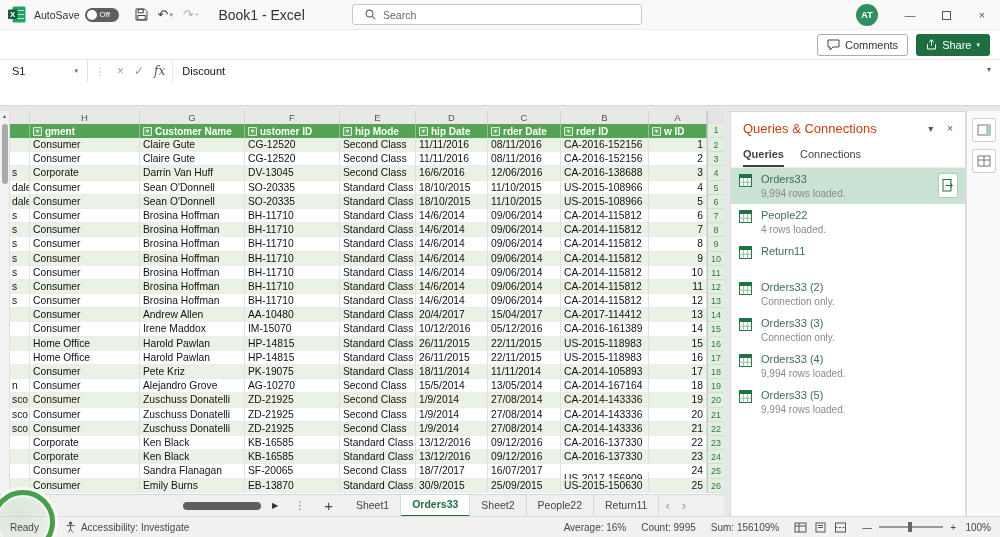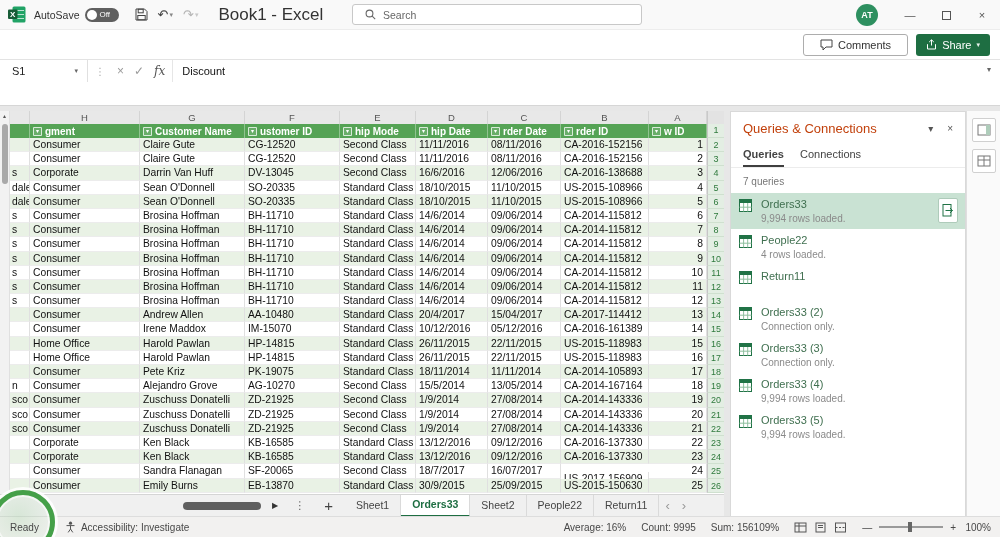--- a/index.html
+++ b/index.html
@@ -13,36 +13,36 @@
   .as-label{font-size:10.5px;color:#333;}
   .toggle{width:34px;height:14px;border-radius:7px;background:#5F5F5F;position:relative;display:flex;align-items:center;}
   .knob{position:absolute;left:2px;top:2px;width:10px;height:10px;border-radius:50%;background:#FFF;}
   .toggle-state{margin-left:15px;font-size:8px;color:#FFF;}
   .qat{display:flex;align-items:center;gap:10px;margin:0 6px;}
   .qbtn{display:flex;align-items:center;gap:1px;color:#444;}
   .qbtn .g{font-size:13px;line-height:13px;}
   .qbtn .c{font-size:7px;color:#888;}
   .qbtn.disabled{color:#B5B5B5;}
   .qbtn.disabled .c{color:#C8C8C8;}
-  .doc-title{margin-left:14px;font-size:17px;color:#333;white-space:nowrap;}
+  .doc-title{margin-left:14px;font-size:14px;color:#333;white-space:nowrap;}
   .searchbox{position:absolute;left:352px;top:4px;width:290px;height:21px;background:#FFF;border:1px solid #C8C8C8;border-radius:3px;display:flex;align-items:center;padding-left:12px;gap:7px;}
   .searchbox .ph{color:#666;font-size:10.5px;}
   .tb-right{position:absolute;right:0;top:0;height:30px;display:flex;align-items:center;}
   .avatar{width:22px;height:22px;border-radius:50%;background:#2E9060;color:#FFF;font-size:9px;font-weight:bold;text-align:center;line-height:22px;margin-right:14px;}
   .winbtn{width:36px;height:30px;display:flex;align-items:center;justify-content:center;color:#555;font-size:11px;}
   .maxbox{width:9px;height:9px;border:1px solid #555;display:inline-block;}
 
   
   .ribbonrow{height:30px;background:#FFFFFF;border-bottom:1px solid #E3E3E3;display:flex;align-items:center;padding:0 10px;}
   .rtabs{display:flex;align-items:center;height:100%;}
   .rtab{padding:0 9px;font-size:11.5px;color:#444;height:100%;display:flex;align-items:center;white-space:nowrap;}
   .rtab.ctx{color:#1E6E42;}
   .rtab.ract{border-bottom:2px solid #1E6E42;font-weight:bold;}
   .ribbon-right{margin-left:auto;display:flex;align-items:center;gap:8px;}
-  .btn-comments{display:flex;align-items:center;gap:5px;border:1px solid #ADADAD;background:#FFF;border-radius:3px;height:22px;padding:0 16px;font-size:11px;color:#333;}
+  .btn-comments{display:flex;align-items:center;gap:5px;border:1px solid #ADADAD;background:#FFF;border-radius:3px;height:22px;padding:0 9px;font-size:11px;color:#333;}
   .btn-share{display:flex;align-items:center;gap:5px;background:#1E6E42;border-radius:3px;height:22px;padding:0 10px;font-size:11px;color:#FFF;}
   .btn-share .c{font-size:7px;color:#E8F2EC;}
 
   
   .fbar{height:46px;background:#FFF;border-bottom:1px solid #D6D6D6;position:relative;}
   .fbar-top{height:22px;display:flex;align-items:center;}
   .namebox{width:88px;height:22px;display:flex;align-items:center;justify-content:space-between;padding:0 9px 0 12px;border-right:1px solid #E0E0E0;}
   .namebox .nb{font-size:11px;color:#222;}
   .namebox .c{font-size:7px;color:#666;}
   .fb-dots{color:#AAA;font-size:10px;margin:0 7px;}
@@ -592,21 +592,20 @@
     <div class="pane">
       <div class="pane-head">
         <span class="pane-title">Queries &amp; Connections</span>
         <span class="pane-hicon">▾</span>
         <span class="pane-hicon">×</span>
       </div>
       <div class="pane-tabs" id="paneTabs">
           <div class="ptab act">Queries</div>
           <div class="ptab">Connections</div>
         </div>
-      <div class="pane-count">7 queries</div>
       <div class="pane-items" id="paneItems">
           <div class="pitem sel">
             <span class="pq-icon"><svg width="15" height="14" viewBox="0 0 15 14">
                 <rect x="0.5" y="0.5" width="12" height="12" fill="#fff" stroke="#217346"></rect>
                 <rect x="0.5" y="0.5" width="12" height="3.5" fill="#217346"></rect>
                 <line x1="4.6" y1="4" x2="4.6" y2="12.5" stroke="#8FBF9F"></line>
                 <line x1="8.7" y1="4" x2="8.7" y2="12.5" stroke="#8FBF9F"></line>
                 <line x1="0.5" y1="8.2" x2="12.5" y2="8.2" stroke="#8FBF9F"></line>
               </svg></span>
             <div class="pname">Orders33</div>

